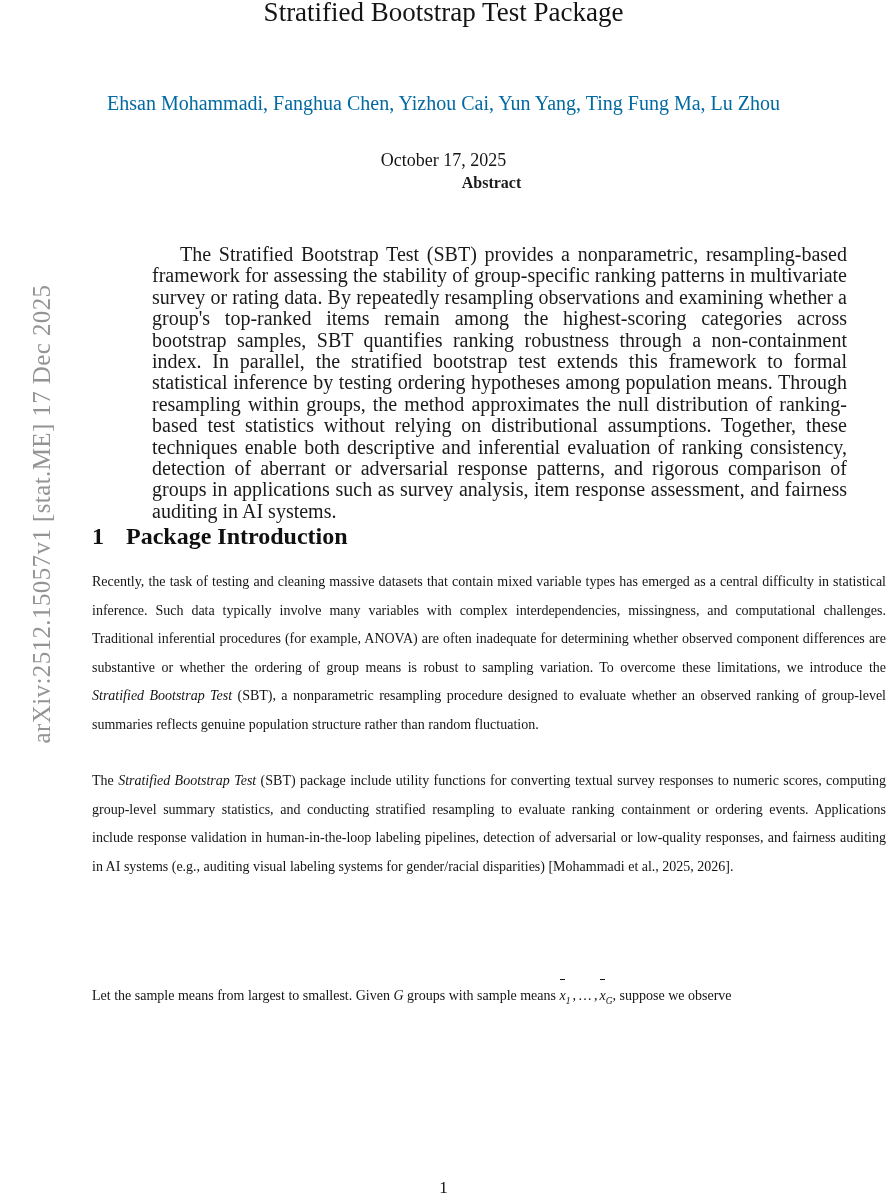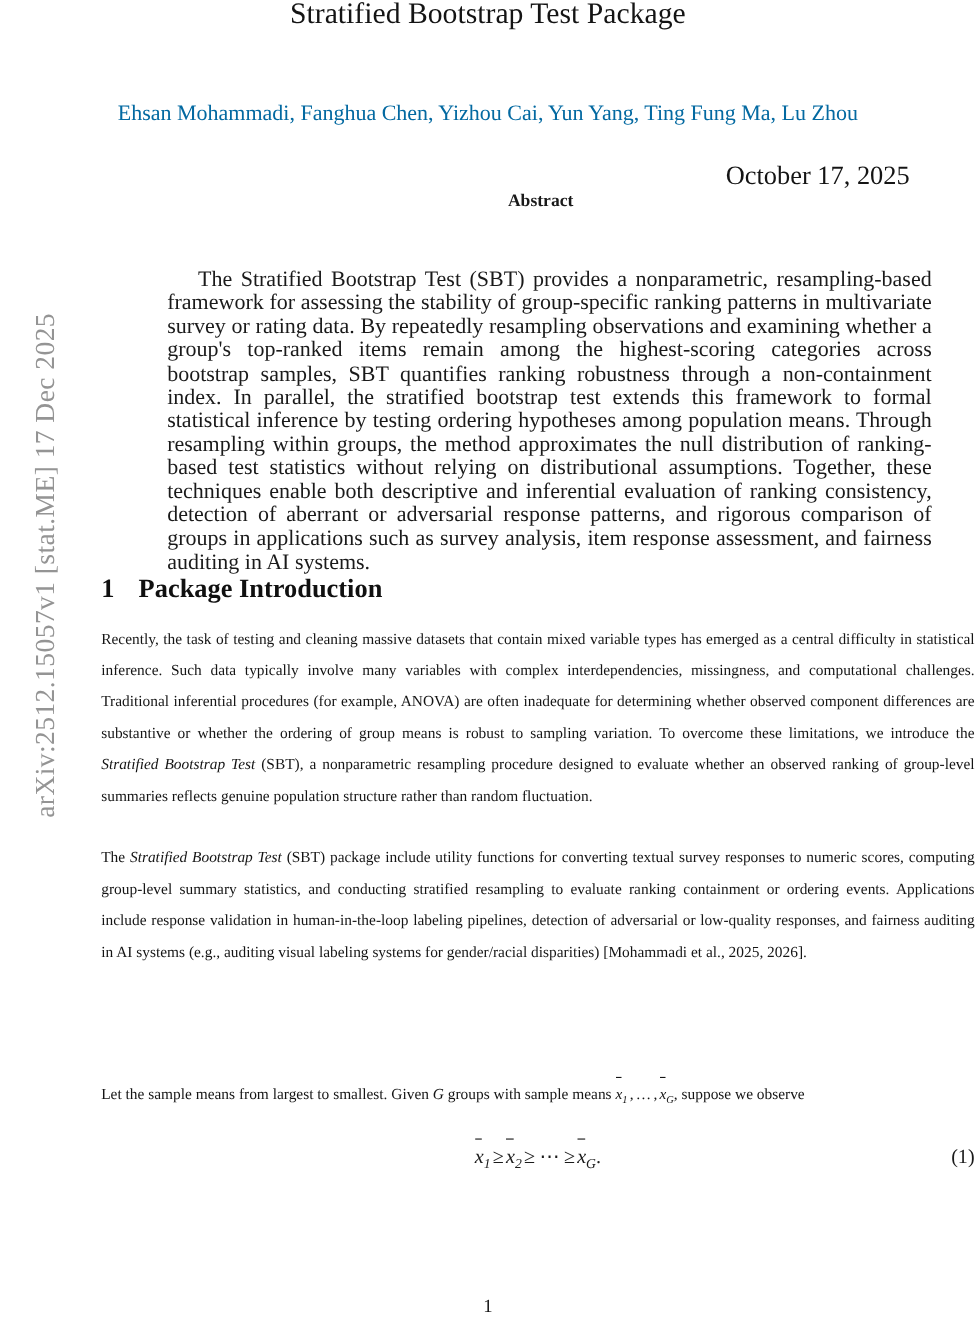--- a/index.html
+++ b/index.html
@@ -54,22 +54,22 @@
     text-align: center;
     font-size: 20px;
     line-height: 26px;
     color: #0369a1;
   }
   #date {
     position: absolute;
     left: 60px;
     top: 120px;
     width: 767px;
-    text-align: right;
-    font-size: 24px;
+    text-align: center;
+    font-size: 18px;
     line-height: 24px;
     color: #141414;
     padding-top: 28px;
   }
 
   
   #abstract-heading {
     position: absolute;
     left: 144px;
     top: 173px;
@@ -205,21 +205,17 @@
 
   <div class="para" id="p2">
     <span>The </span><span class="it">Stratified Bootstrap Test</span><span> (SBT) package include utility functions for converting textual survey responses to numeric scores, computing group-level summary statistics, and conducting stratified resampling to evaluate ranking containment or ordering events. Applications include response validation in human-in-the-loop labeling pipelines, detection of adversarial or low-quality responses, and fairness auditing in AI systems (e.g., auditing visual labeling systems for gender/racial disparities) [Mohammadi et al., 2025, 2026].</span>
   </div>
 
 
   <div class="para lastline-natural" id="p3">
     <span>Let the sample means from largest to smallest. Given </span><span class="mi">G</span><span> groups with sample means </span><span><span class="bar">x</span><sub>1</sub><span class="op">,</span>…<span class="op">,</span><span class="bar">x</span><sub>G</sub>,</span><span> suppose we observe</span>
   </div>
 
-  <div id="equation">
-    <span><span class="bar">x</span><sub>1</sub><span class="op">≥</span><span class="bar">x</span><sub>2</sub><span class="op">≥</span><span class="op">⋯</span><span class="op">≥</span><span class="bar">x</span><sub>G</sub>.</span>
-    <span class="eq-number">(1)</span>
-  </div>
 
 
   <div id="page-number">1</div>
 
 </div>
 
 </body></html>

